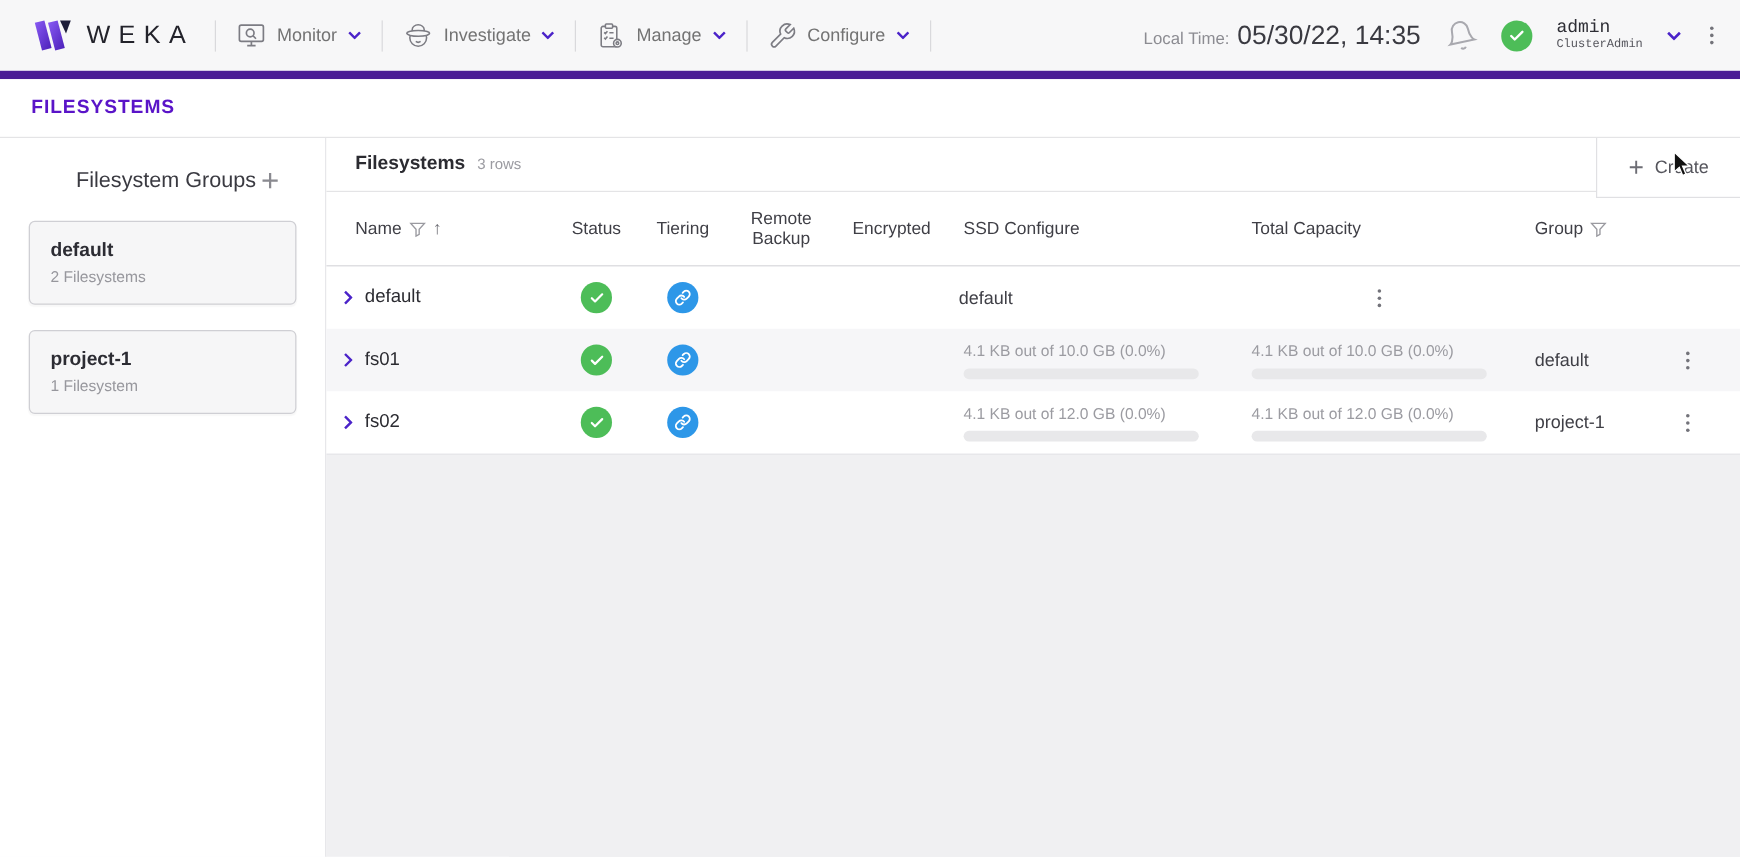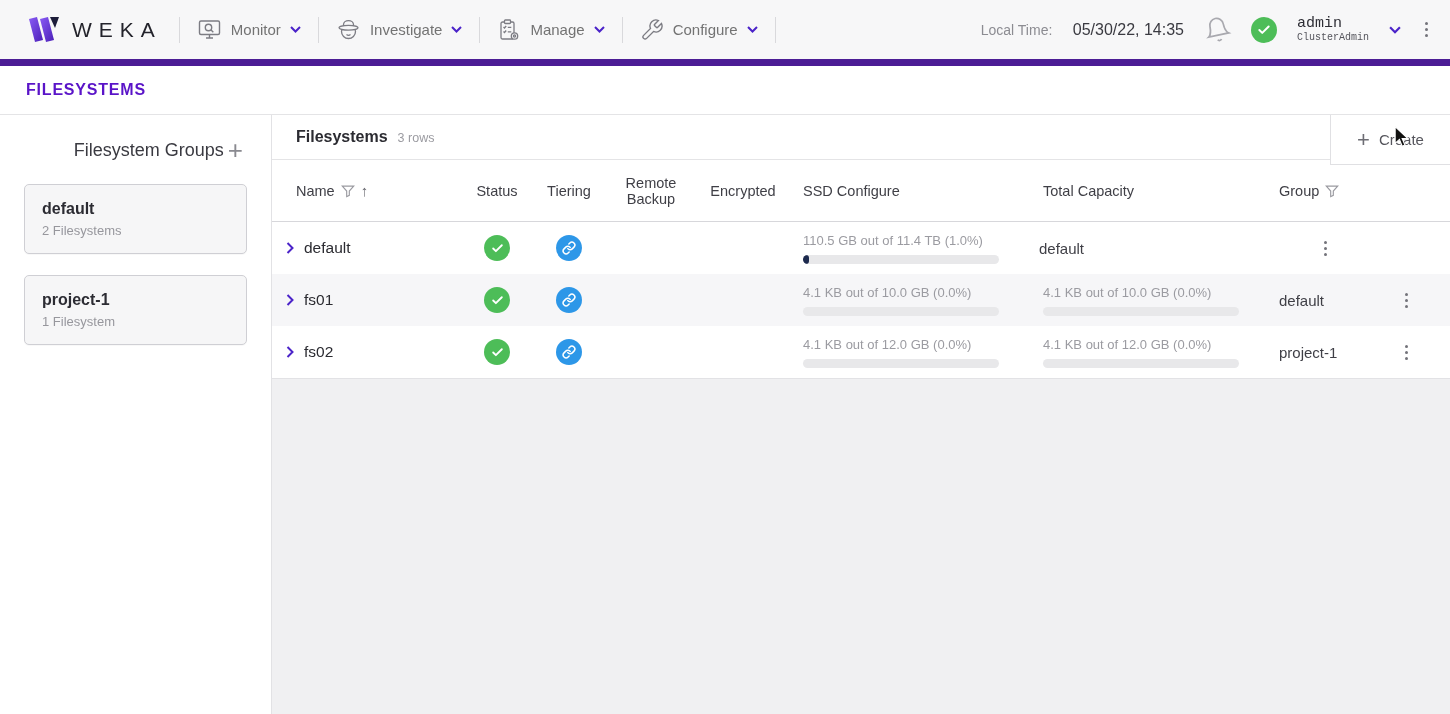--- a/index.html
+++ b/index.html
@@ -13,34 +13,34 @@
     height:66px; background:#f7f7f8; border-bottom:7px solid #4c1d95;
     display:flex; align-items:center; padding:0 18px 0 28px;
   }
   .logo { display:flex; align-items:center; gap:12px; }
   .logo-text { font-size:21px; letter-spacing:7px; color:#23232b; }
   .nav-divider { width:1px; height:26px; background:#d9d9dc; margin:0 17px; }
   .nav-item { display:flex; align-items:center; gap:9px; font-size:15px; color:#737373; cursor:default; }
   .chev { display:inline-block; }
   .top-right { margin-left:auto; display:flex; align-items:center; gap:20px; }
   .local-time-label { color:#8c8c92; font-size:14px; }
-  .local-time-value { color:#3a3a41; font-size:16px; margin-left:16px; }
+  .local-time-value { color:#3a3a41; font-size:22px; margin-left:2px; }
   .status-badge { width:26px; height:26px; border-radius:50%; background:#4dbd58; display:flex; align-items:center; justify-content:center; }
   .user-block { display:flex; flex-direction:column; line-height:1.15;font-family:Liberation Mono, monospace; }
   .user-name { font-size:15px; color:#2e2e35; }
   .user-role { font-size:10px; color:#55555c; }
   .kebab { display:flex; flex-direction:column; gap:3px; align-items:center; padding:4px; }
   .kebab i { width:3px; height:3px; border-radius:50%; background:#73737a; display:block; }
   
   .page-titlebar { height:49px; background:#fff; border-bottom:1px solid #e4e4e6; display:flex; align-items:center; padding:0 26px; }
   .page-title { color:#5a14c8; font-weight:bold; font-size:16px; letter-spacing:0.8px; }
   
   .content { display:flex; height:616px; }
   .sidebar { width:272px; background:#fff; border-right:1px solid #e2e2e5; padding:22px 24px; flex:none; }
-  .sidebar-header { display:flex; justify-content:flex-end; align-items:center;margin-left:29px; }
+  .sidebar-header { display:flex; justify-content:center; align-items:center;margin-left:29px; }
   .sidebar-title { font-size:18px; color:#3a3a41; }
   .plus-btn { font-size:26px; color:#8a8a90; line-height:1; padding:0 4px; background:none; border:none; font-family:inherit; }
   .group-card { margin-top:21px; background:#f6f6f7; border:1px solid #cfcfd4; border-radius:5px; padding:15px 17px; box-shadow:0 1px 1px rgba(0,0,0,0.03); }
   .group-card:first-of-type { margin-top:24px; }
   .group-name { font-size:16px; font-weight:bold; color:#2c2c33; }
   .group-count { font-size:13px; color:#97979d; margin-top:5px; }
   .main { flex:1; background:#f0f0f2; position:relative; }
   
   .panel { background:#fff; border-bottom:1px solid #e2e2e5; position:relative; }
   .panel-titlebar { height:45px; border-bottom:1px solid #e4e4e6; display:flex; align-items:baseline; padding:13px 0 0 24px; }
@@ -267,26 +267,20 @@
         <div class="cell-center">
             <span class="icon-circle tier">
           <svg width="14" height="14" viewBox="0 0 24 24" fill="none" stroke="#fff" stroke-width="2.6" stroke-linecap="round">
                 <path d="M10 13a5 5 0 0 0 7.54.54l3-3a5 5 0 0 0-7.07-7.07l-1.72 1.71"></path>
                 <path d="M14 11a5 5 0 0 0-7.54-.54l-3 3a5 5 0 0 0 7.07 7.07l1.71-1.71"></path>
               </svg>
             </span>
           </div>
         <div></div>
         <div></div>
-        <div class="cap-cell">
-          <div class="cap-text">110.5 GB out of 11.4 TB (1.0%)</div>
-          <div class="bar">
-              <div class="fill" style="width: 3%;"></div>
-            </div>
-        </div>
         <div class="cell-group">default</div>
         <div class="cell-center">
             <span class="kebab">
               <i></i>
               <i></i>
               <i></i>
             </span>
           </div>
       </div>
 

